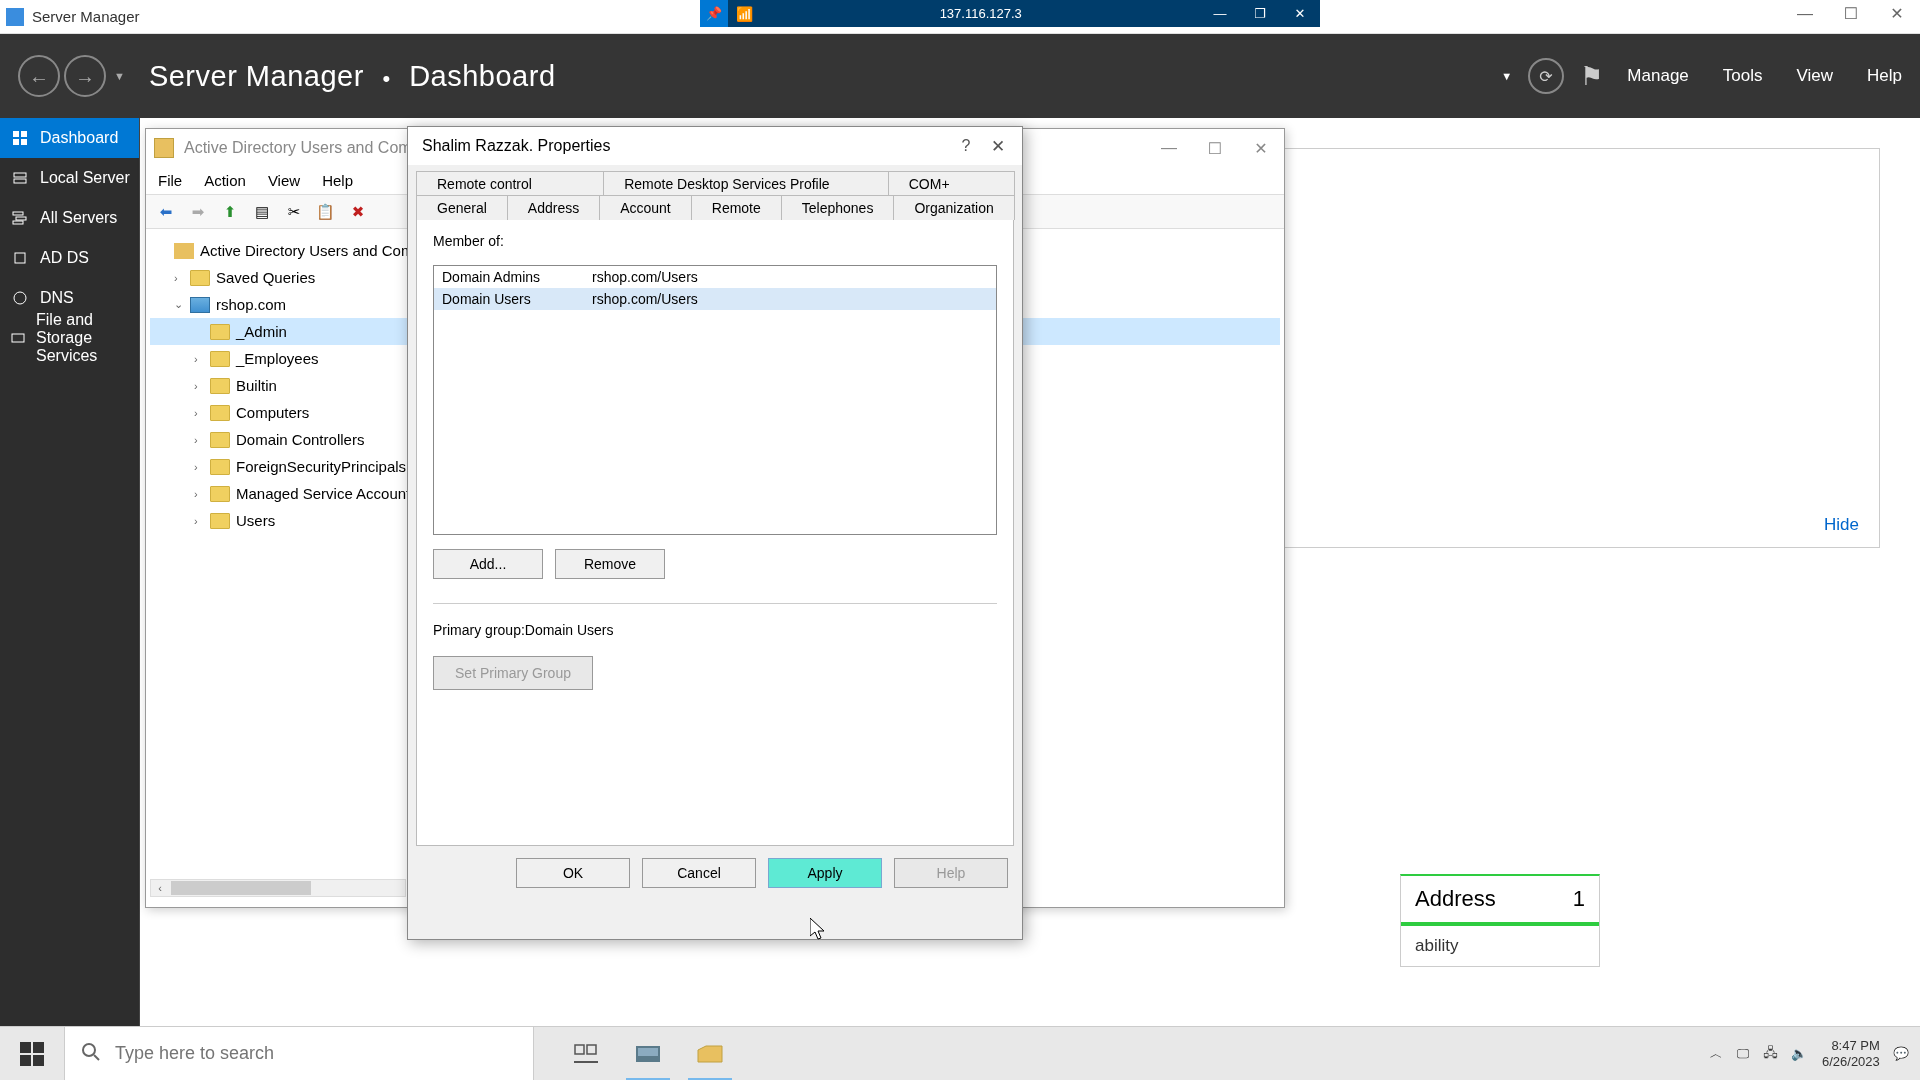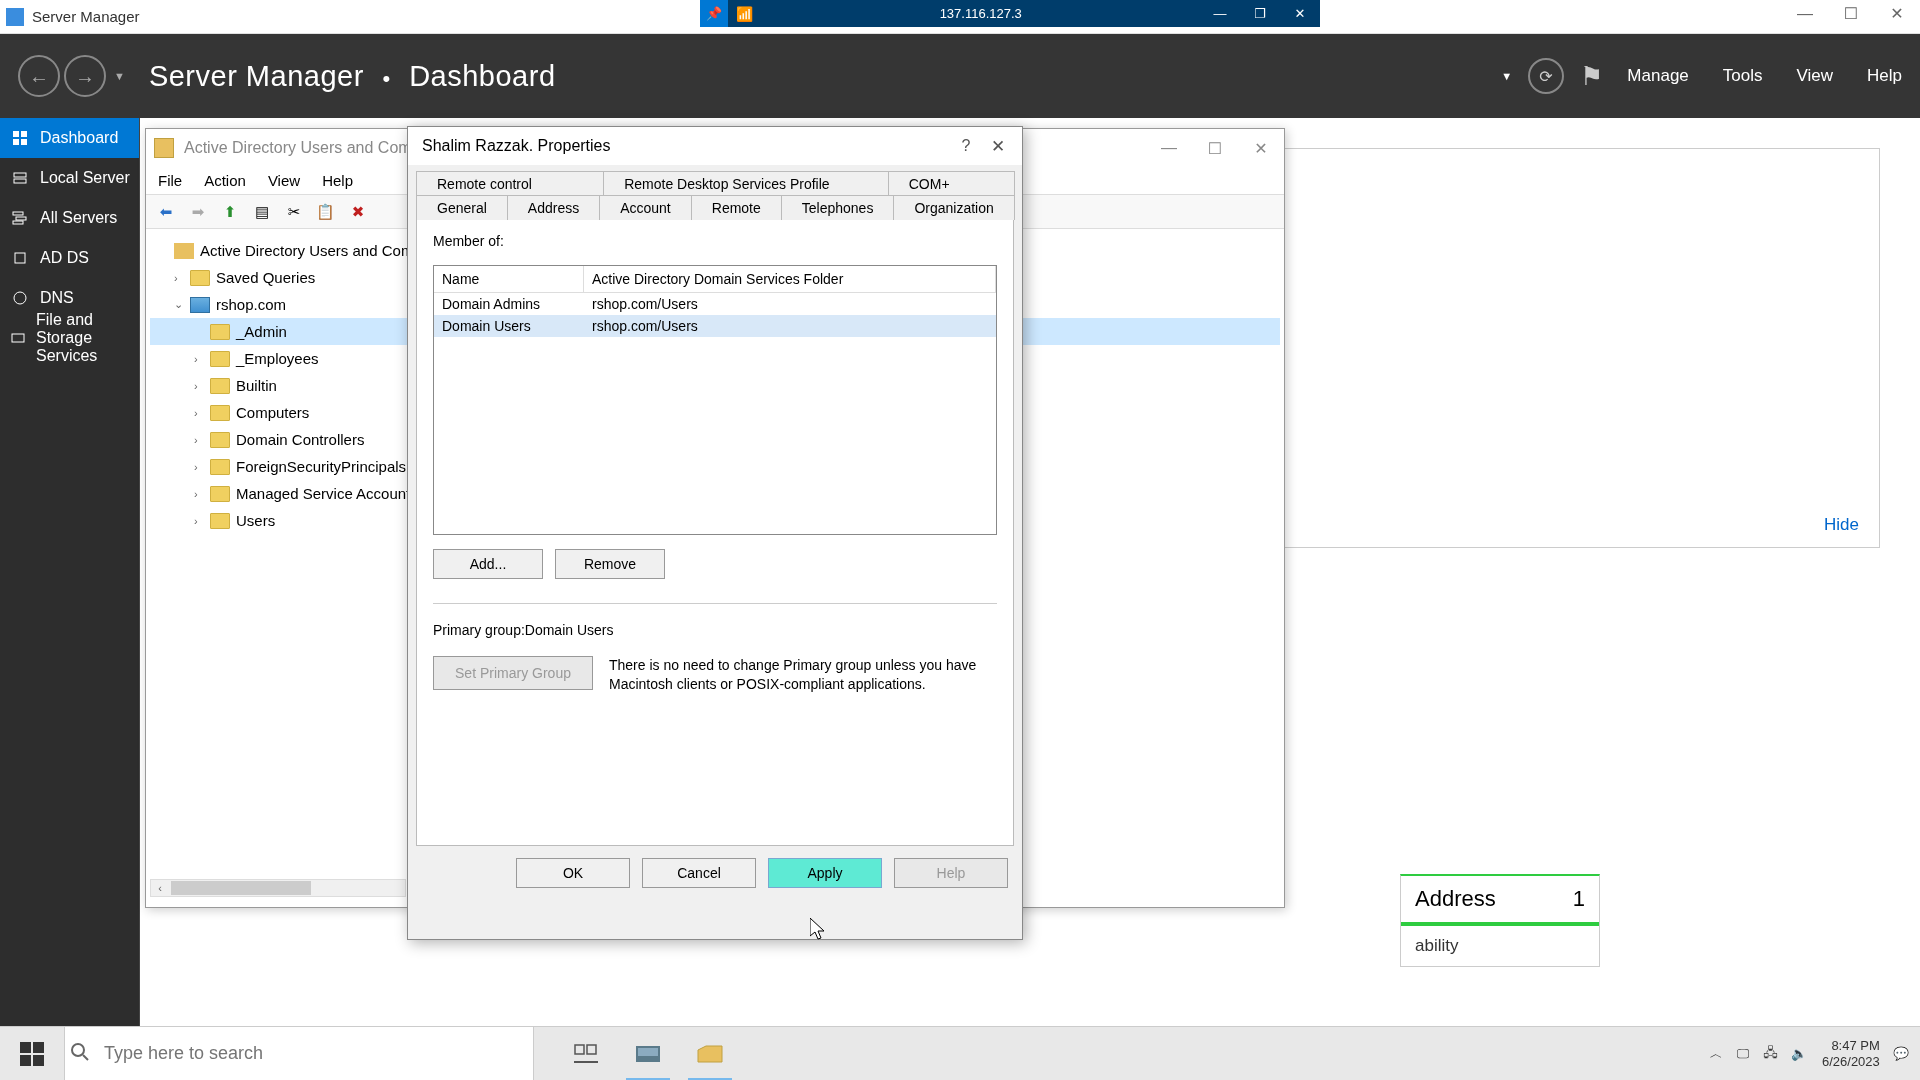--- a/index.html
+++ b/index.html
@@ -107,21 +107,21 @@
 .dlg-buttons .pbtn { min-width: 114px; }
 
 
 .cursor { position: absolute; top: 918px; left: 810px; z-index: 200; pointer-events: none; }
 .cursor svg { width: 18px; height: 24px; }
 
 
 .taskbar { position: absolute; bottom: 0; left: 0; right: 0; height: 54px; background: #e8e8e8; display: flex; align-items: center; border-top: 1px solid #ccc; z-index: 300; }
 .start-btn { width: 64px; height: 54px; display: flex; align-items: center; justify-content: center; cursor: pointer; }
 .start-btn svg { width: 24px; height: 24px; }
-.search-box { width: 470px; height: 54px; border-left: 1px solid #ccc; border-right: 1px solid #ccc; display: flex; align-items: center; padding-left: 5px; background: #fff; }
+.search-box { width: 470px; height: 54px; border-left: 1px solid #ccc; border-right: 1px solid #ccc; display: flex; align-items: center; padding-left: 16px; background: #fff; }
 .search-box .sicon { margin-right: 14px; color: #666; }
 .search-box input { border: none; outline: none; font-size: 18px; color: #777; flex: 1; background: transparent; }
 .task-icons { display: flex; align-items: center; gap: 6px; padding-left: 24px; }
 .task-icons .ticon { width: 56px; height: 54px; display: flex; align-items: center; justify-content: center; cursor: pointer; position: relative; }
 .task-icons .ticon.active::after { content: ""; position: absolute; bottom: 0; left: 6px; right: 6px; height: 3px; background: #76b9ed; }
 .sys-tray { margin-left: auto; display: flex; align-items: center; gap: 14px; padding-right: 10px; font-size: 13px; color: #333; }
 .sys-tray .clock { text-align: right; line-height: 1.2; }
 </style>
 </head>
 <body>
@@ -343,45 +343,40 @@
         <div class="tab">Address</div>
         <div class="tab">Account</div>
         <div class="tab">Remote</div>
         <div class="tab">Telephones</div>
         <div class="tab" style="flex:1">Organization</div>
       </div>
     </div>
     <div class="tab-body">
       <span class="lbl">Member of:</span>
       <div class="member-list">
-        <div class="head">
-          <div class="col col1">Name</div>
-          <div class="col col2">Active Directory Domain Services Folder</div>
-        </div>
         <div class="row">
           <div class="col col1">Domain Admins</div>
           <div class="col col2">rshop.com/Users</div>
         </div>
         <div class="row sel">
           <div class="col col1">Domain Users</div>
           <div class="col col2">rshop.com/Users</div>
         </div>
       </div>
       <div class="btn-row">
         <button class="pbtn">Add...</button>
         <button class="pbtn">Remove</button>
       </div>
       <div class="divider"></div>
       <div class="prim-row">
         <span>Primary group:</span>
         <span>Domain Users</span>
       </div>
       <div class="info-row">
         <button class="pbtn disabled" style="min-width:160px;height:34px">Set Primary Group</button>
-        <div class="info-text">There is no need to change Primary group unless you have Macintosh clients or POSIX-compliant applications.</div>
       </div>
     </div>
   </div>
   <div class="dlg-buttons">
     <button class="pbtn">OK</button>
     <button class="pbtn">Cancel</button>
     <button class="pbtn hover">Apply</button>
     <button class="pbtn disabled">Help</button>
   </div>
 </div>

